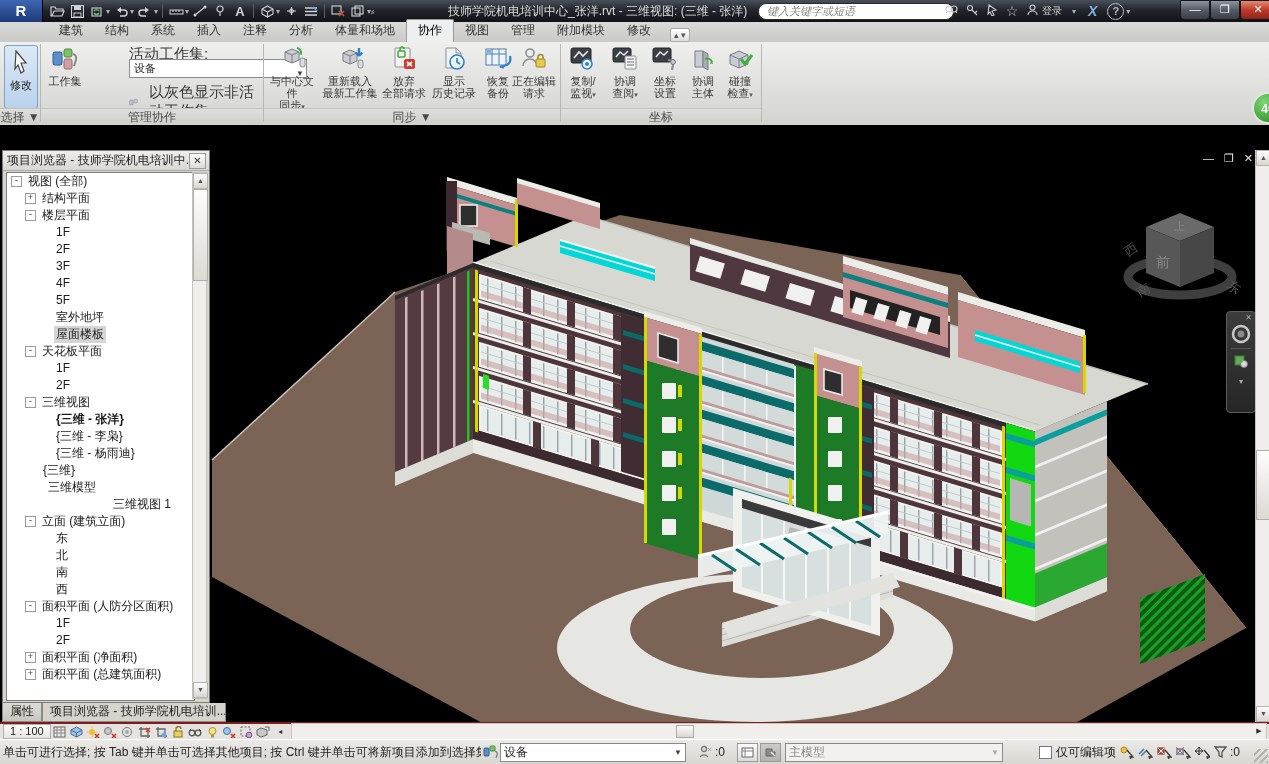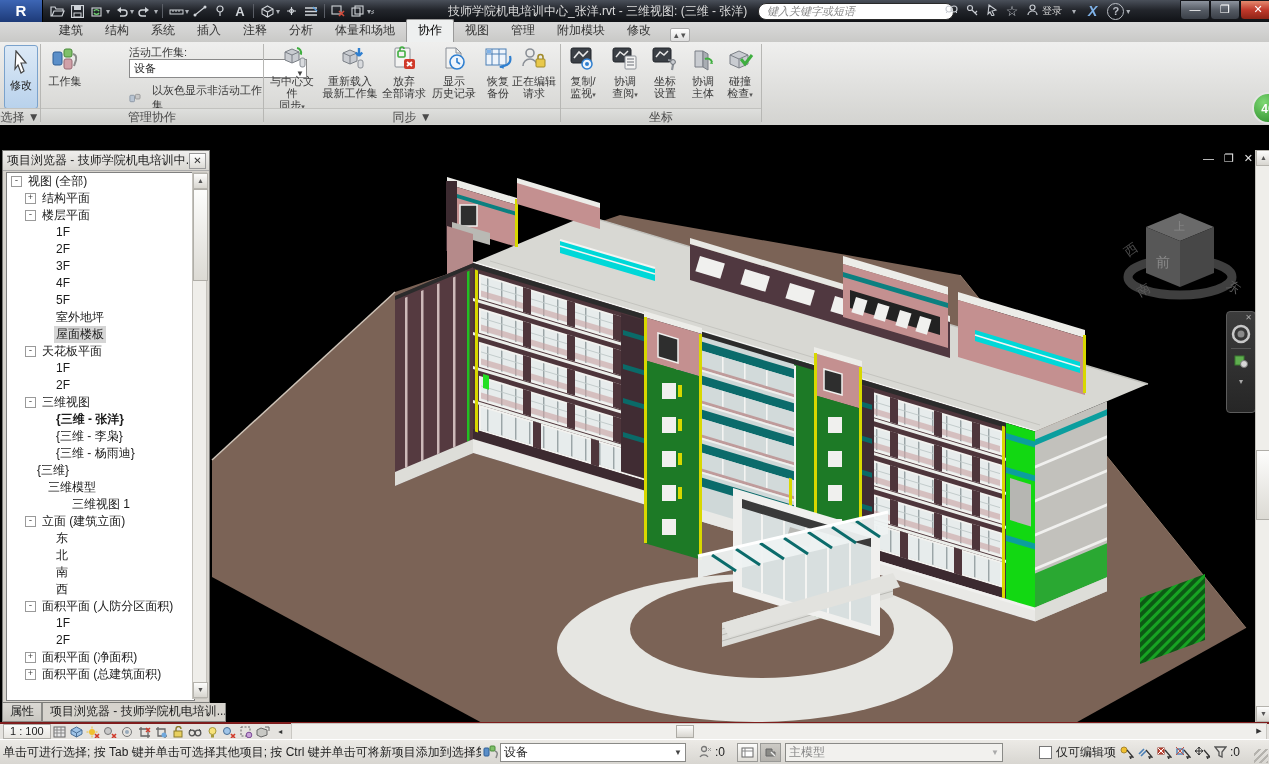--- a/index.html
+++ b/index.html
@@ -41,21 +41,21 @@
     font-size:12px;color:#4a4a4a;background:linear-gradient(#dedfdd,#cfcfcc);border-top:1px solid #c2c2bf;}
   .psep{position:absolute;top:2px;width:1px;height:78px;background:#b7b7b4;}
   .bigbtn{position:absolute;top:2px;width:50px;height:64px;text-align:center;font-size:11px;color:#3a3a3a;line-height:12px;}
   .bigbtn .bicon{height:30px;display:flex;align-items:center;justify-content:center;margin-bottom:1px;}
   .ddc{font-size:7px;color:#555;}
   #modifybtn{left:4px;top:3px;width:32px;height:62px;background:linear-gradient(#dce9f6,#b9d2ec);
     border:1px solid #7aa2cc;border-radius:3px;text-align:center;font-size:11px;color:#222;}
   #worksetsDrop{position:absolute;left:88px;top:17px;width:172px;height:17px;background:#fff;
     border:1px solid #8a8a8a;font-size:11px;line-height:17px;padding-left:4px;color:#222;}
   #worksetsDrop .dar{position:absolute;right:2px;top:5px;font-size:8px;color:#444;}
-  .rowlbl{position:absolute;font-size:11px;color:#3a3a3a;}
+  .rowlbl{position:absolute;font-size:15px;color:#3a3a3a;}
   
   #viewport{left:0;top:125px;width:1269px;height:597px;background:#000;overflow:hidden;}
   #vwctrl{right:16px;top:27px;display:flex;gap:10px;color:#e8e8e8;font-size:11px;}
   #navbar{left:1226px;top:186px;width:28px;height:100px;background:linear-gradient(#3c3c3c,#262626);
     border:1px solid #5c5c5c;border-radius:4px;}
   
   #browser{left:2px;top:150px;width:208px;height:553px;background:#d6d3cd;border:1px solid #7b7b78;box-sizing:border-box;}
   #btitle{height:19px;background:linear-gradient(#efeeec,#d9d7d2);border-bottom:1px solid #aaa;
     font-size:12px;color:#222;line-height:19px;padding:0 4px;white-space:nowrap;overflow:hidden;}
   #btclose{position:absolute;right:3px;top:2px;width:15px;height:14px;border:1px solid #999;
@@ -820,31 +820,31 @@
   <div class="trow" style="padding-left: 32px;">
         <span class="tg noexp"></span>
         <span class="tl">{三维 - 李枭}</span>
       </div>
 
   <div class="trow" style="padding-left: 32px;">
         <span class="tg noexp"></span>
         <span class="tl">{三维 - 杨雨迪}</span>
       </div>
 
-  <div class="trow" style="padding-left: 13px;">
+  <div class="trow" style="padding-left: 19px;">
         <span class="tg noexp"></span>
         <span class="tl">{三维}</span>
       </div>
 
   <div class="trow" style="padding-left: 24px;">
         <span class="tg noexp"></span>
         <span class="tl">三维模型</span>
       </div>
 
-  <div class="trow" style="padding-left: 48px;">
+  <div class="trow" style="padding-left: 48px; margin-left: 41px;">
         <span class="tg noexp"></span>
         <span class="tl">三维视图 1</span>
       </div>
 
   <div class="trow" style="padding-left: 18px;">
         <span class="tg">-</span>
         <span class="tl">立面 (建筑立面)</span>
       </div>
 
   <div class="trow" style="padding-left: 32px;">

